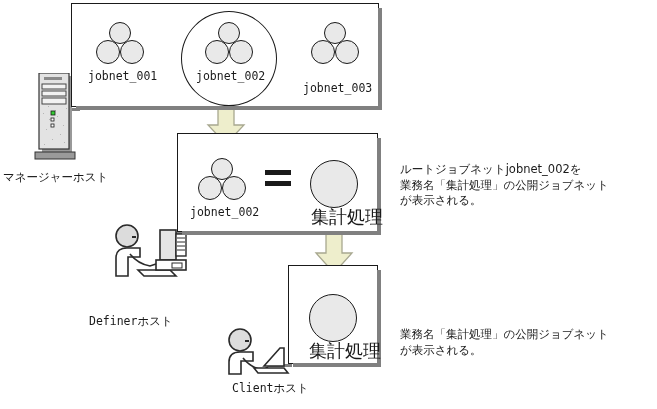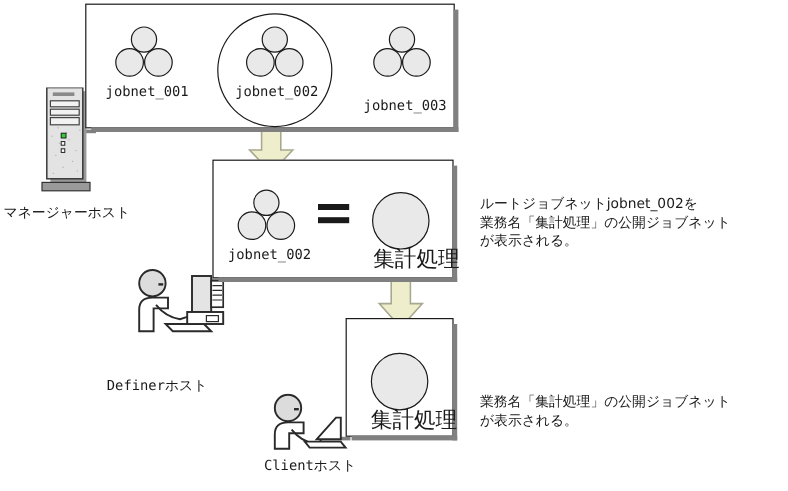--- a/index.html
+++ b/index.html
@@ -250,21 +250,21 @@
 
   <svg class="abs" style="left:218px; top:328px;" width="72" height="48" viewBox="0 0 72 48">
     <circle cx="22" cy="12" r="11" fill="#dcdcdc" stroke="#2a2a2a" stroke-width="1.6"></circle>
     <rect x="27" y="12" width="4" height="2" fill="#2a2a2a"></rect>
     <path d="M11 46 L11 34 Q11 24 22 24 L35 24 L35 33 L23 33 L23 46 Z" fill="#ffffff" stroke="#2a2a2a" stroke-width="1.6"></path>
     <path d="M25 30 Q33 40 45 42 L50 39" fill="none" stroke="#2a2a2a" stroke-width="1.6"></path>
 
     <path d="M46 38 L62 20 L66 20 L66 38 Z" fill="#ffffff" stroke="#2a2a2a" stroke-width="1.6"></path>
     <path d="M36 40 L66 40 L70 45 L40 45 Z" fill="#ffffff" stroke="#2a2a2a" stroke-width="1.6"></path>
   </svg>
-  <div class="host-label" style="left:220px; top:381px;">Clientホスト</div>
+  <div class="host-label" style="left:232px; top:381px;">Clientホスト</div>
 
   <div class="panel" style="left:288px; top:265px; width:90px; height:99px;">
     <div class="shadow-r"></div>
     <div class="shadow-b"></div>
   </div>
 
   <div class="job-circle" style="left:309px; top:294px; width:48px; height:48px;"></div>
   <div class="cap-jp" style="left:309px; top:344px;">集計処理</div>
 
 

